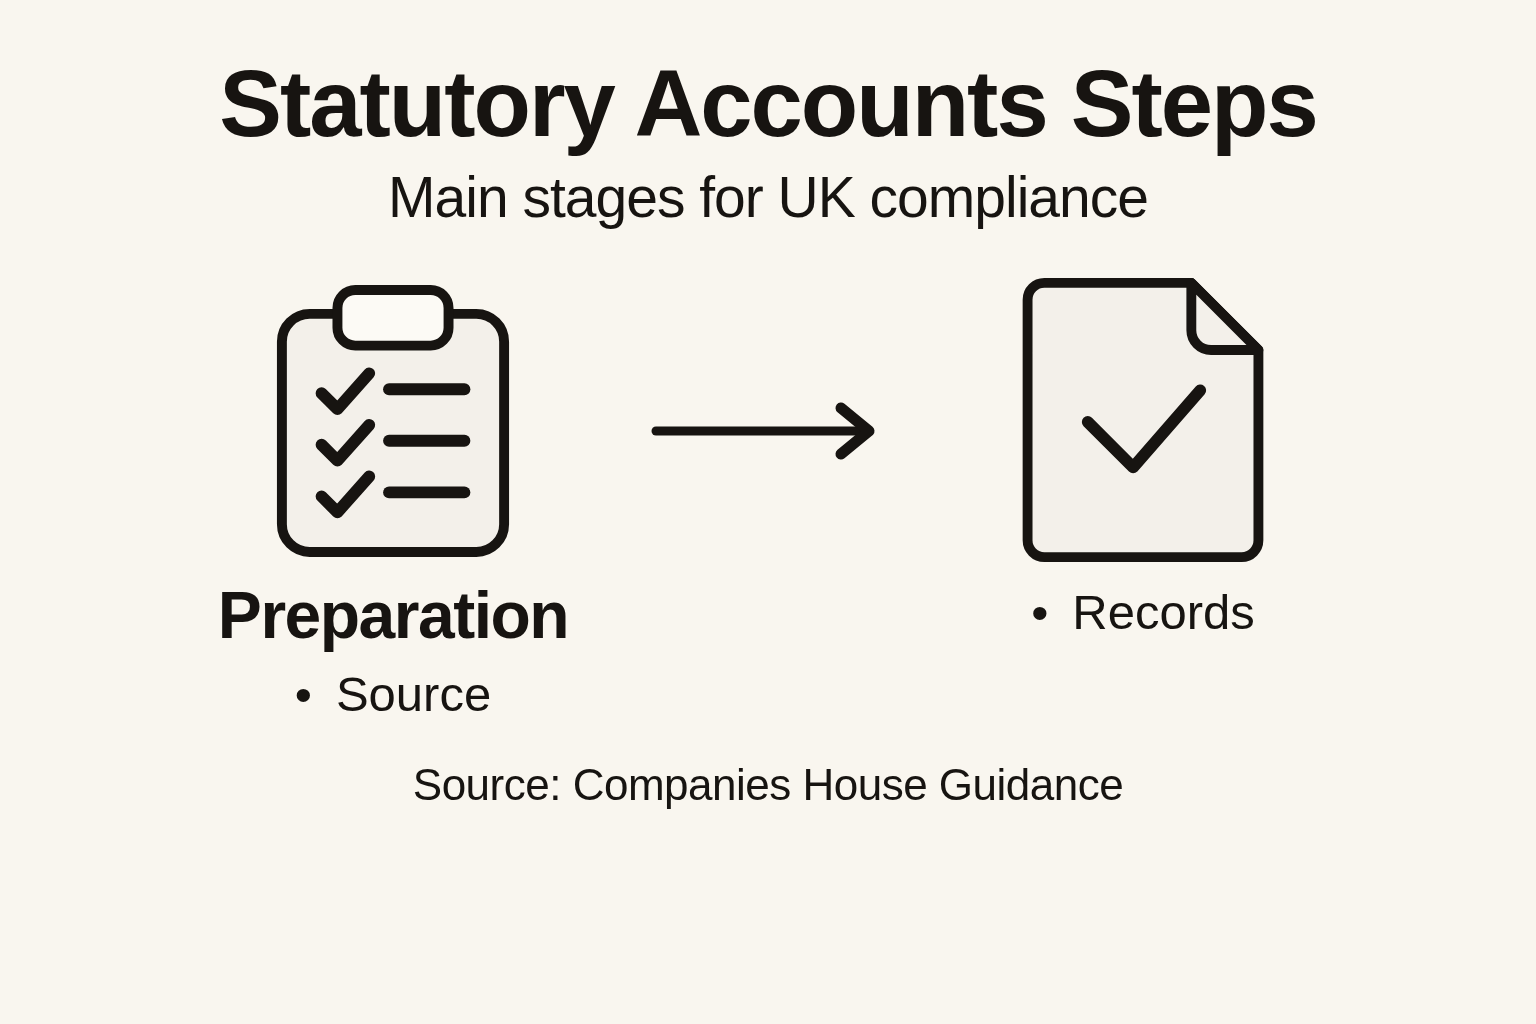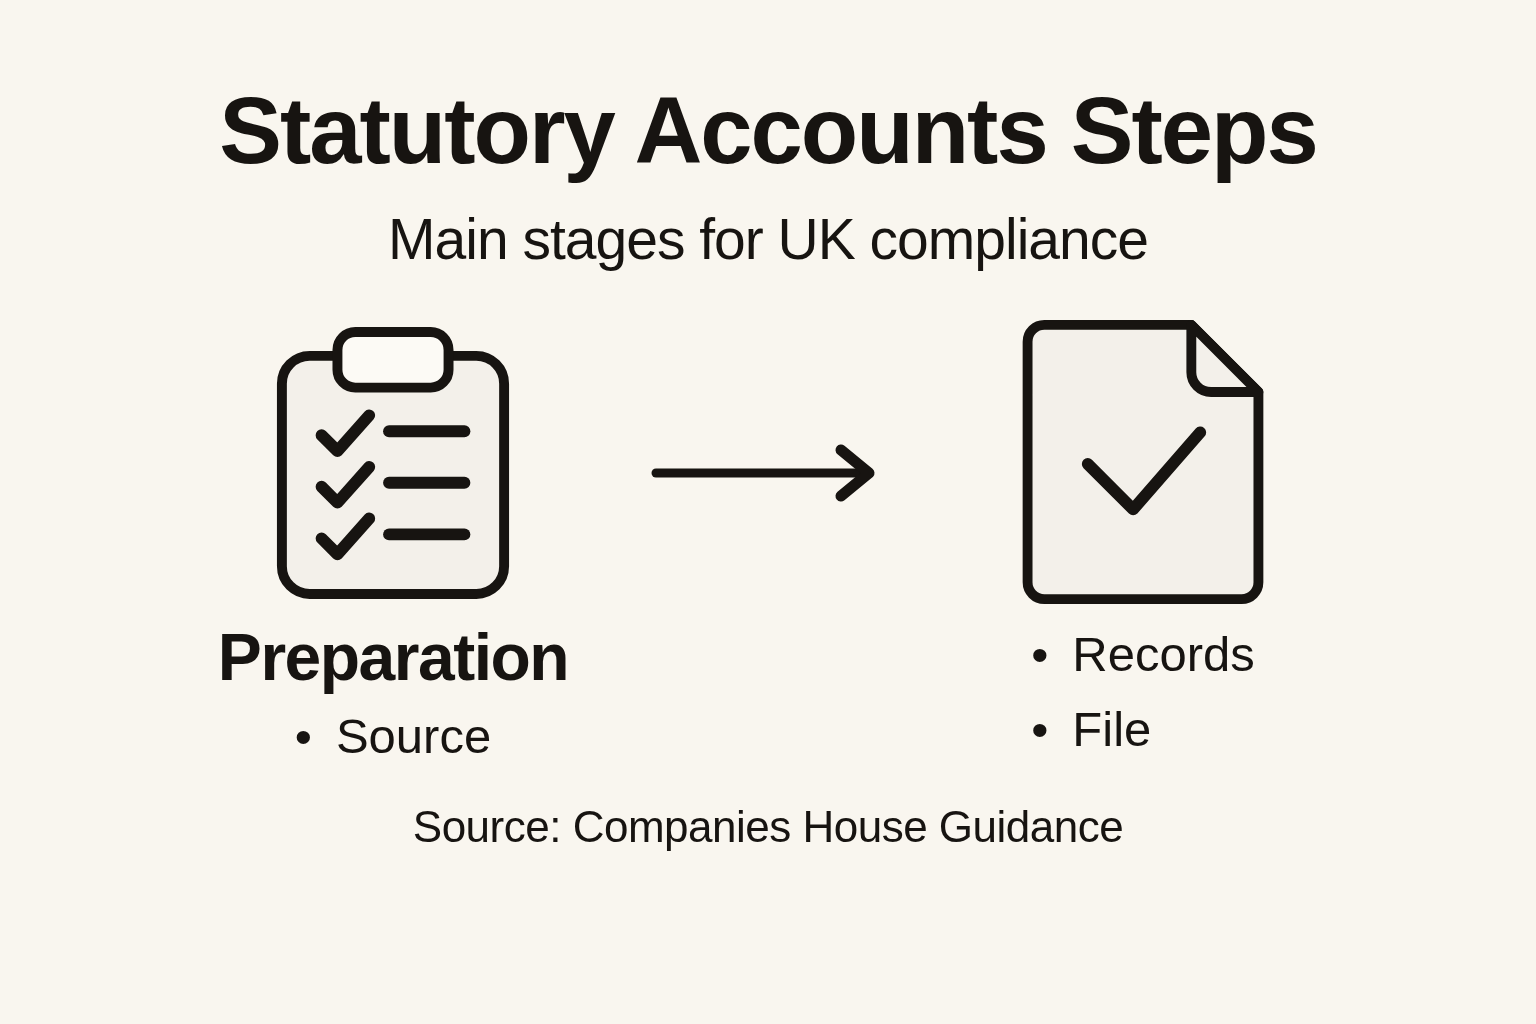--- a/index.html
+++ b/index.html
@@ -18,24 +18,23 @@
     flex-direction: column;
     align-items: center;
     padding-top: 52px;
   }
   .page-title {
     font-size: 94px;
     font-weight: 700;
     letter-spacing: -2px;
     line-height: 1.1;
     text-align: center;
-    margin-top: 27px;
   }
   .page-subtitle {
-    margin-top: 24px;
+    margin-top: 9px;
     font-size: 57px;
     font-weight: 400;
     letter-spacing: -1px;
     text-align: center;
   }
   .stages-row {
     margin-top: 44px;
     width: 100%;
     padding: 0 138px;
     display: flex;
@@ -124,19 +123,18 @@
   <div class="stage">
     <span class="stage-icon">
       <svg width="250" height="292" viewBox="0 0 126 148">
         <path class="stroke" stroke-width="5" style="fill: var(--icon-fill);" d="M87.5 4.5 L13 4.5 A 8.5 8.5 0 0 0 4.5 13 L4.5 135 A 8.5 8.5 0 0 0 13 143.5 L113 143.5 A 8.5 8.5 0 0 0 121.5 135 L121.5 38.5 Z"></path>
         <path class="stroke" stroke-width="5" style="fill: var(--icon-fill);" d="M87.5 4.5 V 28.5 A 10 10 0 0 0 97.5 38.5 H 121.5 Z"></path>
         <path class="stroke" d="M35 75 L58 98 L92 59" stroke-width="6"></path>
       </svg>
     </span>
     <ul class="stage-list">
       <li>Records</li>
-      <li>File</li>
     </ul>
   </div>
 
 </div>
 
 <div class="source-caption">Source: Companies House Guidance</div>
 
 </body></html>

